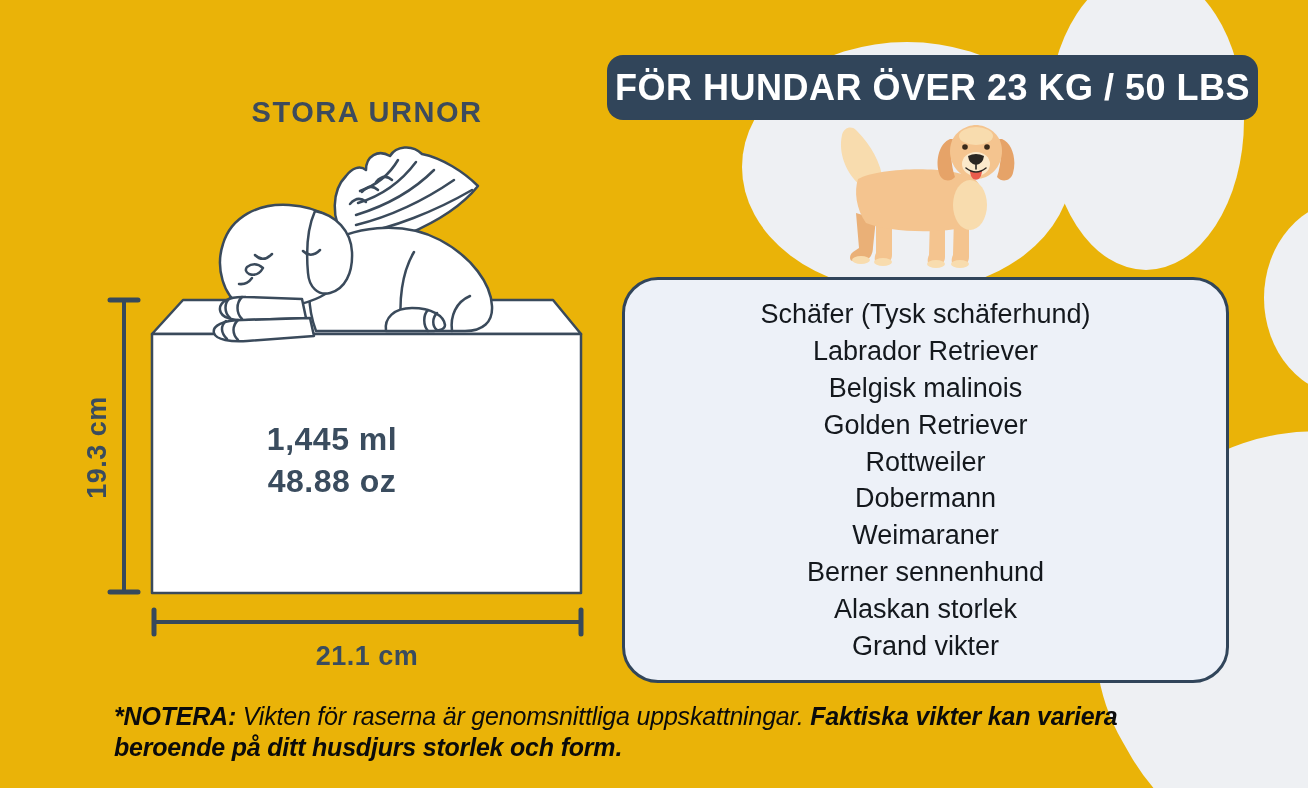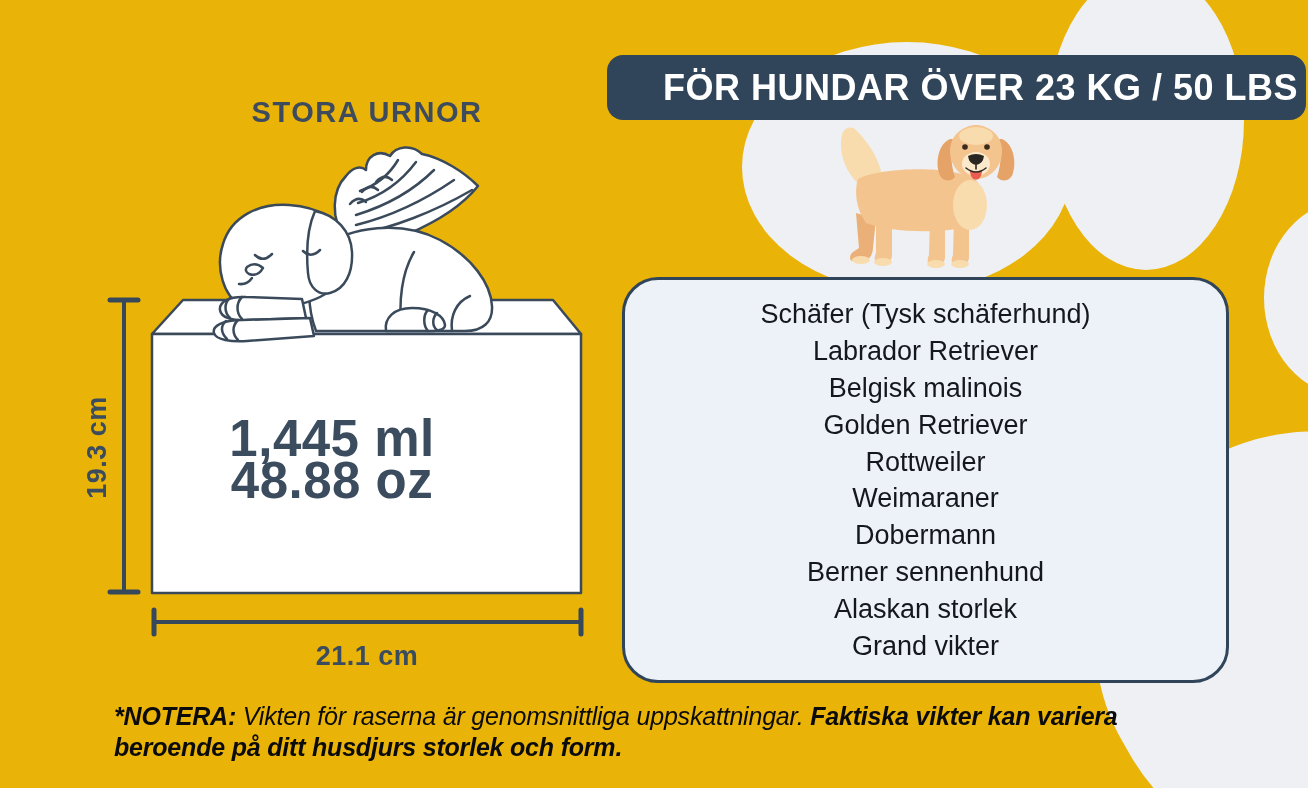--- a/index.html
+++ b/index.html
@@ -9,33 +9,33 @@
   }
   .bg-shape{position:absolute;background:#eef0f3;border-radius:50%;}
   
   .title{
     position:absolute;left:132px;top:96px;width:470px;text-align:center;
     font-size:29px;font-weight:700;letter-spacing:1.5px;color:#3d4b5c;
   }
   .urn-svg{position:absolute;left:0;top:0;}
   .volume{
     position:absolute;left:152px;top:418px;width:360px;text-align:center;
-    font-size:51px;font-weight:700;color:#3a4c5e;line-height:42px;letter-spacing:.5px;
+    font-size:32px;font-weight:700;color:#3a4c5e;line-height:42px;letter-spacing:.5px;
   }
   .measure-label{
     position:absolute;font-size:27px;font-weight:700;color:#3a4c5e;letter-spacing:.5px;
     text-align:center;
   }
   .measure-label.height{left:37px;top:432px;width:120px;transform:rotate(-90deg);}
   .measure-label.width{left:152px;top:641px;width:430px;}
   
   .banner{
     position:absolute;left:607px;top:55px;width:651px;height:65px;
     background:#31455a;border-radius:16px;display:flex;align-items:center;justify-content:center;
-    color:#ffffff;font-size:36px;font-weight:700;letter-spacing:.5px;white-space:nowrap;padding-left:48px;
+    color:#ffffff;font-size:36px;font-weight:700;letter-spacing:.5px;white-space:nowrap;
   }
   .retriever-svg{position:absolute;left:830px;top:121px;}
   .breed-box{
     position:absolute;left:622px;top:277px;width:607px;height:406px;box-sizing:border-box;
     background:#edf1f8;border:3px solid #31455a;border-radius:36px;
     display:flex;flex-direction:column;justify-content:space-evenly;
     padding:12px 8px;
   }
   .breed-item{
     text-align:center;font-size:27px;color:#14181d;line-height:30px;
@@ -147,22 +147,22 @@
       <ellipse fill="#f8dcae" cx="130" cy="143" rx="9" ry="4"></ellipse>
     </g>
   </svg>
 
   <div class="breed-box">
     <div class="breed-item">Schäfer (Tysk schäferhund)</div>
     <div class="breed-item">Labrador Retriever</div>
     <div class="breed-item">Belgisk malinois</div>
     <div class="breed-item">Golden Retriever</div>
     <div class="breed-item">Rottweiler</div>
+    <div class="breed-item">Dobermann</div>
     <div class="breed-item">Weimaraner</div>
-    <div class="breed-item">Dobermann</div>
     <div class="breed-item">Berner sennenhund</div>
     <div class="breed-item">Alaskan storlek</div>
     <div class="breed-item">Grand vikter</div>
   </div>
 
   <div class="note">
     <span class="b">*NOTERA:</span><span> Vikten för raserna är genomsnittliga uppskattningar. </span><span class="b">Faktiska vikter kan variera beroende på ditt husdjurs storlek och form.</span>
   </div>
 
 </div>

